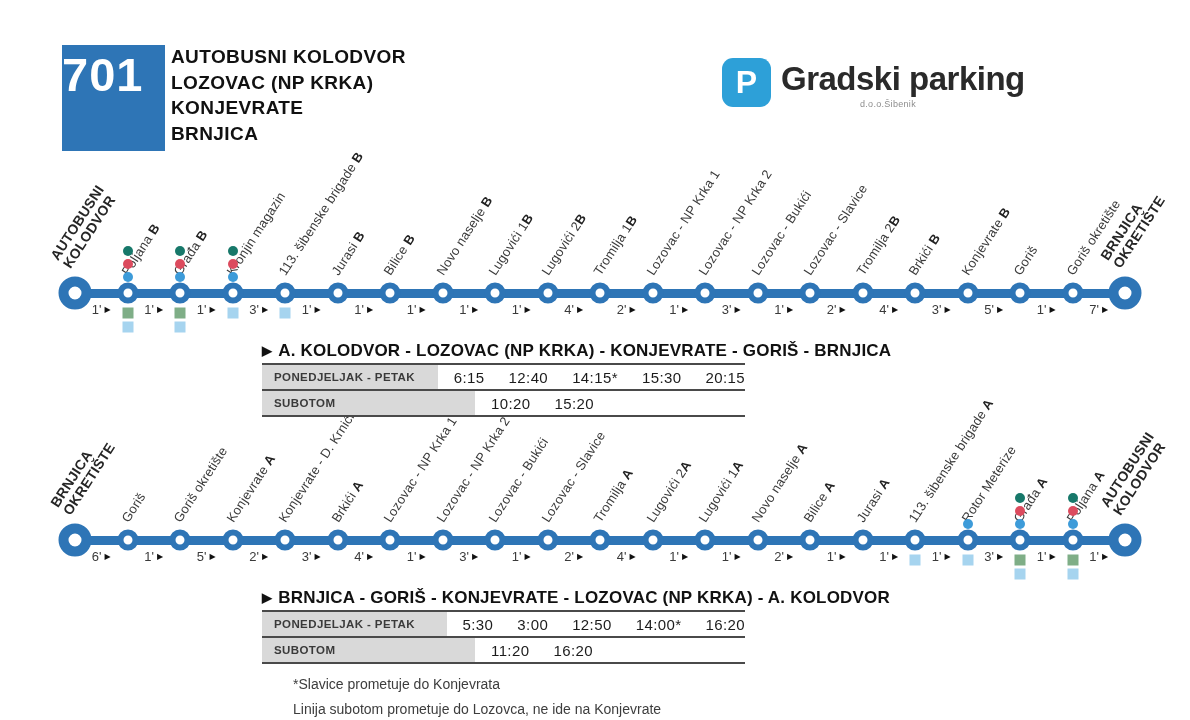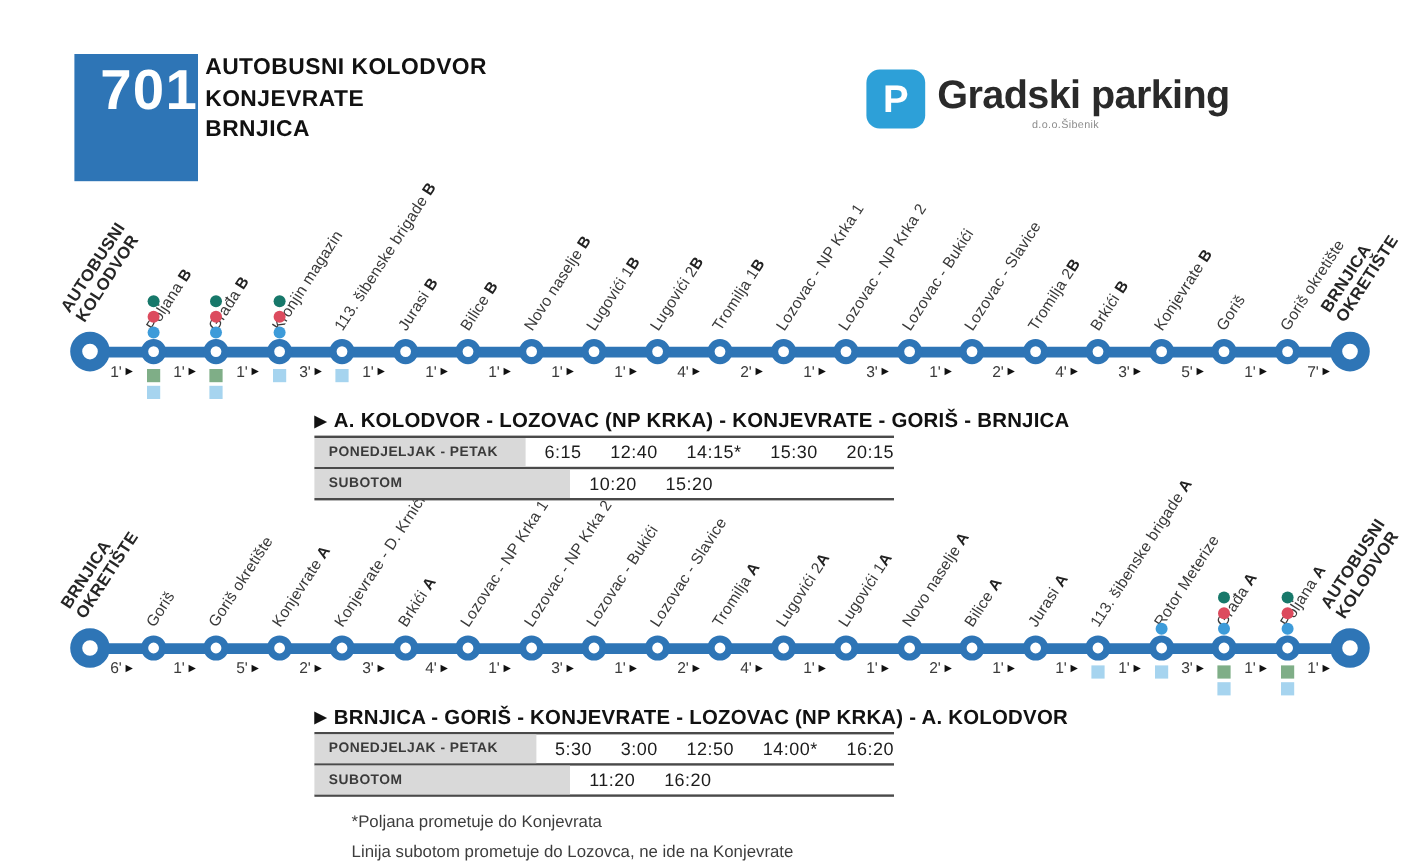--- a/index.html
+++ b/index.html
@@ -1,20 +1,20 @@
 <!DOCTYPE html>
 <html><head>
 <meta charset="utf-8">
 <style>
   html,body{margin:0;padding:0;background:#fff;}
   .canvas{position:relative;width:1190px;height:720px;background:#fff;overflow:hidden;
           font-family:"Liberation Sans",sans-serif;color:#222;}
   
   .line-badge{position:absolute;left:62px;top:45px;width:103px;height:106px;background:#2e75b6;
-              display:flex;justify-content:flex-end;}
+              display:flex;justify-content:flex-start;}
   .line-badge span{color:#fff;font-weight:bold;font-size:47px;letter-spacing:1px;margin-top:2px;}
   .dest-list{position:absolute;left:171px;top:44px;}
   .dest-list div{font-weight:bold;font-size:19px;line-height:25.5px;letter-spacing:.4px;color:#111;}
   .bus-logo{position:absolute;left:626px;top:38px;}
   .plogo{position:absolute;left:722px;top:58px;width:49px;height:49px;border-radius:11px;
          background:#2da0d8;display:flex;align-items:center;justify-content:center;}
   .plogo span{color:#fff;font-weight:bold;font-size:32px;}
   .pname{position:absolute;left:781px;top:60px;font-weight:bold;font-size:33px;letter-spacing:-.5px;color:#2a2a2a;}
   .psub{position:absolute;left:860px;top:99px;font-size:9px;color:#8d8d8d;letter-spacing:.3px;}
   
@@ -46,20 +46,21 @@
 </head>
 <body>
 
 <div class="canvas">
 
   <div class="line-badge">
     <span>701</span>
   </div>
   <div class="dest-list">
     <div>AUTOBUSNI KOLODVOR</div>
+    <div>LOZOVAC (NP KRKA)</div>
     <div>KONJEVRATE</div>
     <div>BRNJICA</div>
   </div>
 
   <div class="plogo">
     <span>P</span>
   </div>
   <div class="pname">Gradski parking</div>
   <div class="psub">d.o.o.Šibenik</div>
 
@@ -557,16 +558,16 @@
       </div>
       <div class="tt-row">
         <div class="tt-label">SUBOTOM</div>
         <div class="tt-times">
           <span>11:20</span>
           <span>16:20</span>
         </div>
       </div>
     </div>
 
-  <div class="footnote" style="top:676px">*Poljana prometuje do Konjevrata</div>
+  <div class="footnote" style="top:676px">*Slavice prometuje do Konjevrata</div>
   <div class="footnote" style="top:701px">Linija subotom prometuje do Lozovca, ne ide na Konjevrate</div>
 
 </div>
 
 </body></html>

